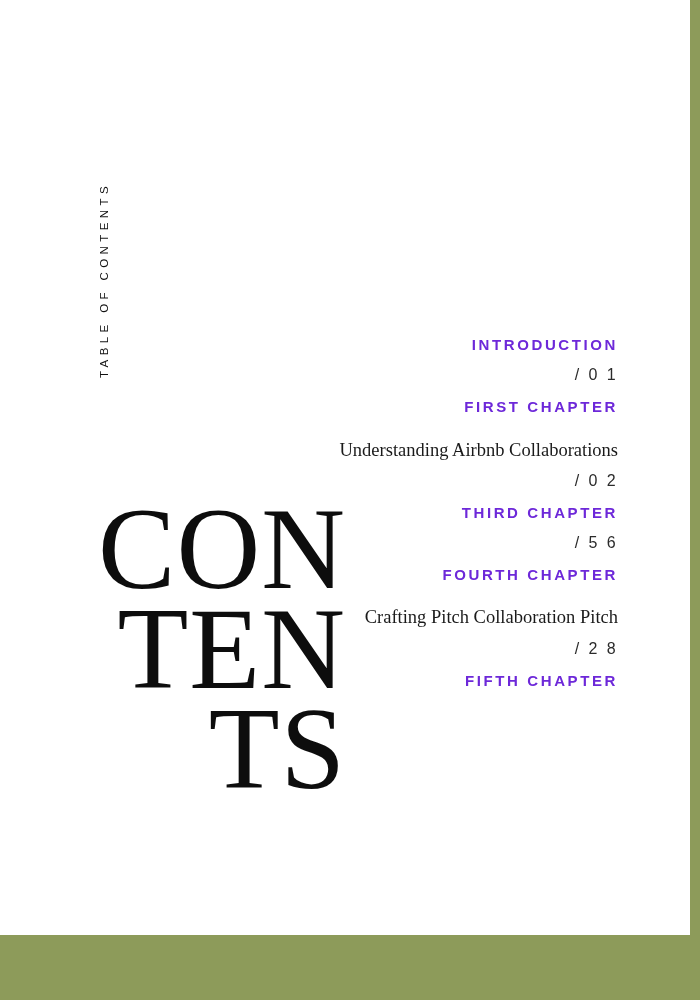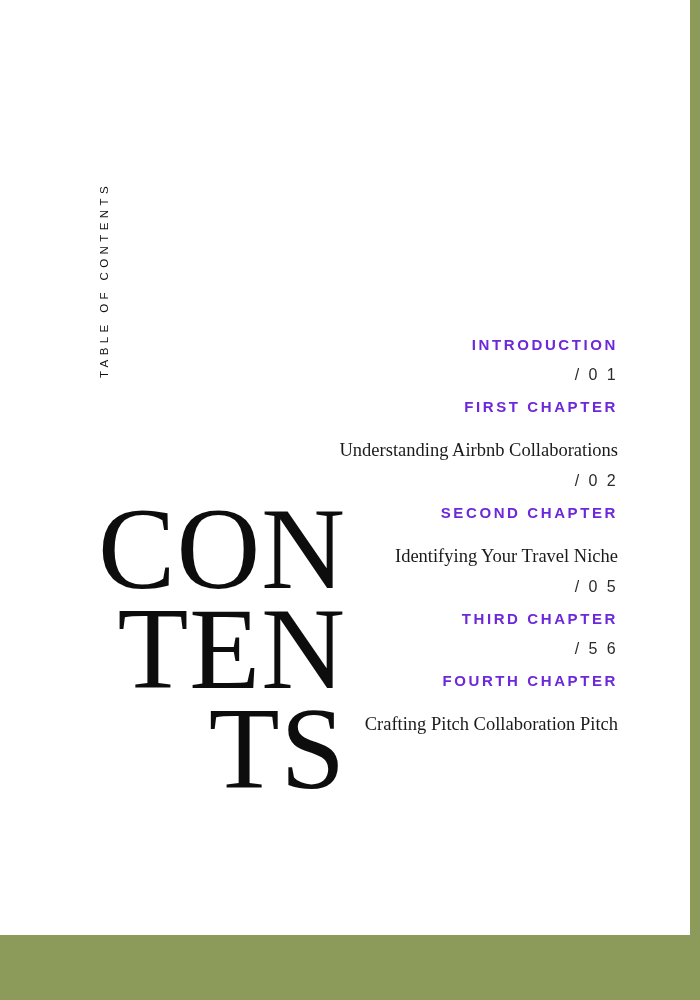--- a/index.html
+++ b/index.html
@@ -131,36 +131,33 @@
       <div class="toc-heading">INTRODUCTION</div>
       <div class="toc-num">/ 0 1</div>
     </div>
 
     <div class="toc-entry">
       <div class="toc-heading">FIRST CHAPTER</div>
       <div class="toc-sub">Understanding Airbnb Collaborations</div>
       <div class="toc-num">/ 0 2</div>
     </div>
 
-    <div class="toc-entry">
-      <div class="toc-heading">SECOND CHAPTER</div>
-      <div class="toc-sub">Identifying Your Travel Niche</div>
-      <div class="toc-num">/ 0 5</div>
-    </div>
 
     <div class="toc-entry">
       <div class="toc-heading">THIRD CHAPTER</div>
       <div class="toc-num">/ 5 6</div>
     </div>
 
     <div class="toc-entry">
       <div class="toc-heading">FOURTH CHAPTER</div>
       <div class="toc-sub">Crafting Pitch Collaboration Pitch</div>
+      <div class="toc-num">/ 2 8</div>
     </div>
 
     <div class="toc-entry">
+      <div class="toc-heading">FIFTH CHAPTER</div>
     </div>
 
   </div>
 
   <div class="footer-band"></div>
 
 </div>
 
 </body></html>

